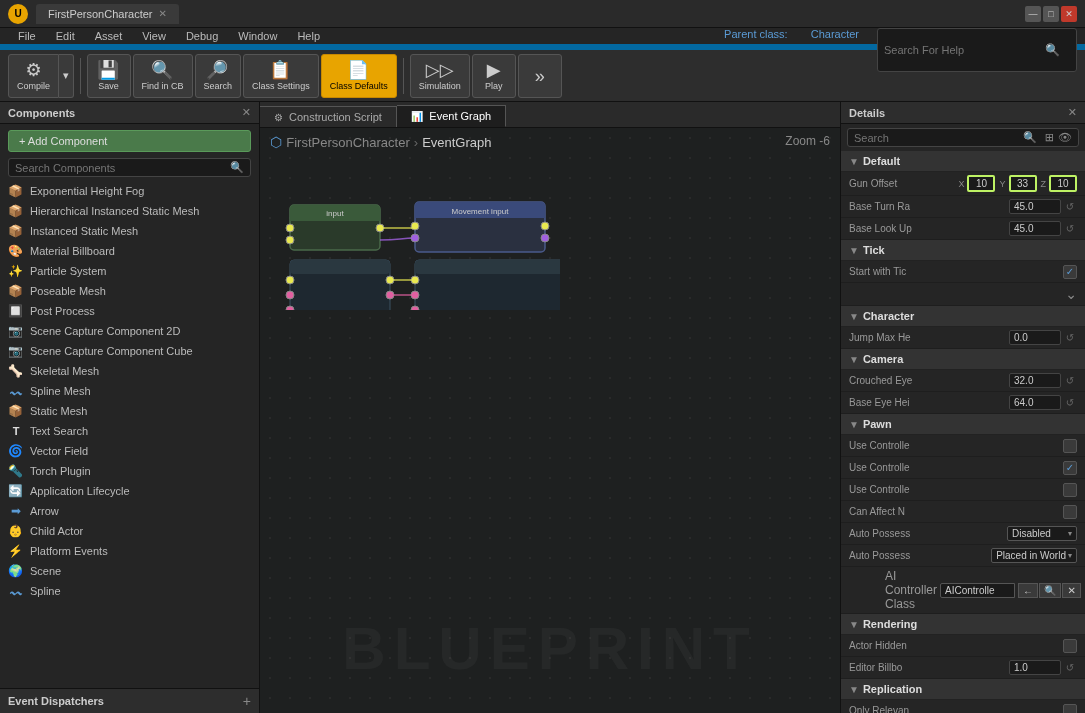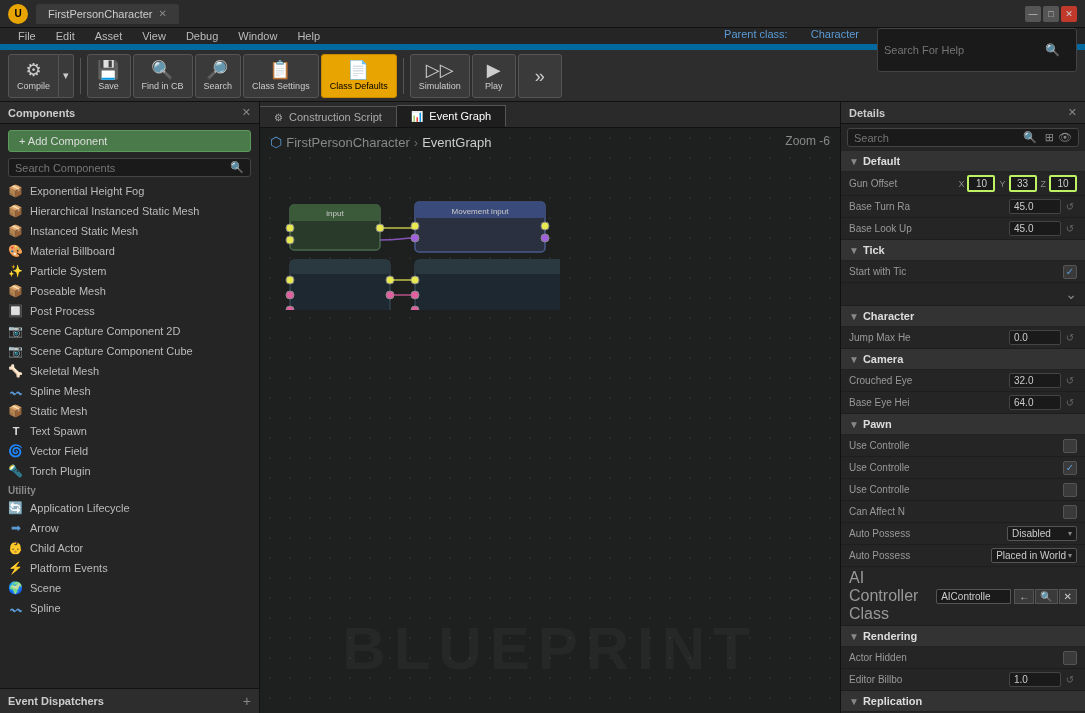--- a/index.html
+++ b/index.html
@@ -109,21 +109,21 @@
     .xyz-field { display: flex; align-items: center; gap: 1px; }
     .xyz-label { font-size: 9px; color: #888; padding: 0 2px; }
     .xyz-input { background: #1a1a1a; border: 2px solid #bef264; border-radius: 2px; padding: 1px 3px; font-size: 10px; color: #ccc; width: 28px; text-align: center; }
     .num-input { background: #1a1a1a; border: 1px solid #444; border-radius: 2px; padding: 1px 4px; font-size: 10px; color: #ccc; width: 52px; }
     .reset-btn { color: #666; cursor: pointer; font-size: 10px; width: 14px; display: flex; align-items: center; justify-content: center; }
     .checkbox { width: 14px; height: 14px; background: #3a3a3a; border: 1px solid #555; border-radius: 2px; display: flex; align-items: center; justify-content: center; cursor: pointer; }
     .checkbox.checked::after { content: '✓'; font-size: 10px; color: #5b9bd5; }
     .select-field { background: #1a1a1a; border: 1px solid #555; border-radius: 2px; padding: 1px 4px; font-size: 10px; color: #ccc; display: flex; align-items: center; gap: 2px; min-width: 70px; justify-content: space-between; cursor: pointer; }
     .select-field .arrow { color: #888; font-size: 8px; }
     .ai-row { display: flex; align-items: center; padding: 2px 8px; border-bottom: 1px solid #1e1e1e; gap: 3px; }
-    .ai-row .d-label { color: #999; font-size: 16px; }
+    .ai-row .d-label { color: #999; font-size: 12px; margin-left: 36px; }
     .ai-controller-input { background: #1a1a1a; border: 1px solid #555; border-radius: 2px 0 0 2px; padding: 1px 4px; font-size: 10px; color: #ccc; width: 75px; }
     .ai-btns { display: flex; gap: 1px; }
     .ai-btn { background: #3a3a3a; border: 1px solid #555; padding: 1px 4px; font-size: 10px; color: #ccc; cursor: pointer; }
 
     
     #blueprint-canvas { position: absolute; top: 32px; left: 0; right: 0; bottom: 0; }
   </style>
 </head>
 <body>
 
@@ -258,33 +258,32 @@
       <div class="component-item">
         <div class="c-icon" style="color:#5b9bd5">〰</div>
         <span class="c-label">Spline Mesh</span>
       </div>
       <div class="component-item">
         <div class="c-icon" style="color:#5b9bd5">📦</div>
         <span class="c-label">Static Mesh</span>
       </div>
       <div class="component-item">
         <div class="c-icon" style="color:#ddd; font-size:11px; font-weight:bold;">T</div>
-        <span class="c-label">Text Spawn</span>
+        <span class="c-label">Text Search</span>
       </div>
       <div class="component-item">
         <div class="c-icon" style="color:#5b9bd5">🌀</div>
         <span class="c-label">Vector Field</span>
       </div>
 
       <div class="component-item">
         <div class="c-icon" style="color:#e8a400">🔦</div>
         <span class="c-label">Torch Plugin</span>
       </div>
 
-      <div class="section-label">Utility</div>
       <div class="component-item">
         <div class="c-icon" style="color:#5b9bd5">🔄</div>
         <span class="c-label">Application Lifecycle</span>
       </div>
       <div class="component-item">
         <div class="c-icon" style="color:#5b9bd5">➡</div>
         <span class="c-label">Arrow</span>
       </div>
       <div class="component-item">
         <div class="c-icon" style="color:#5b9bd5">👶</div>

